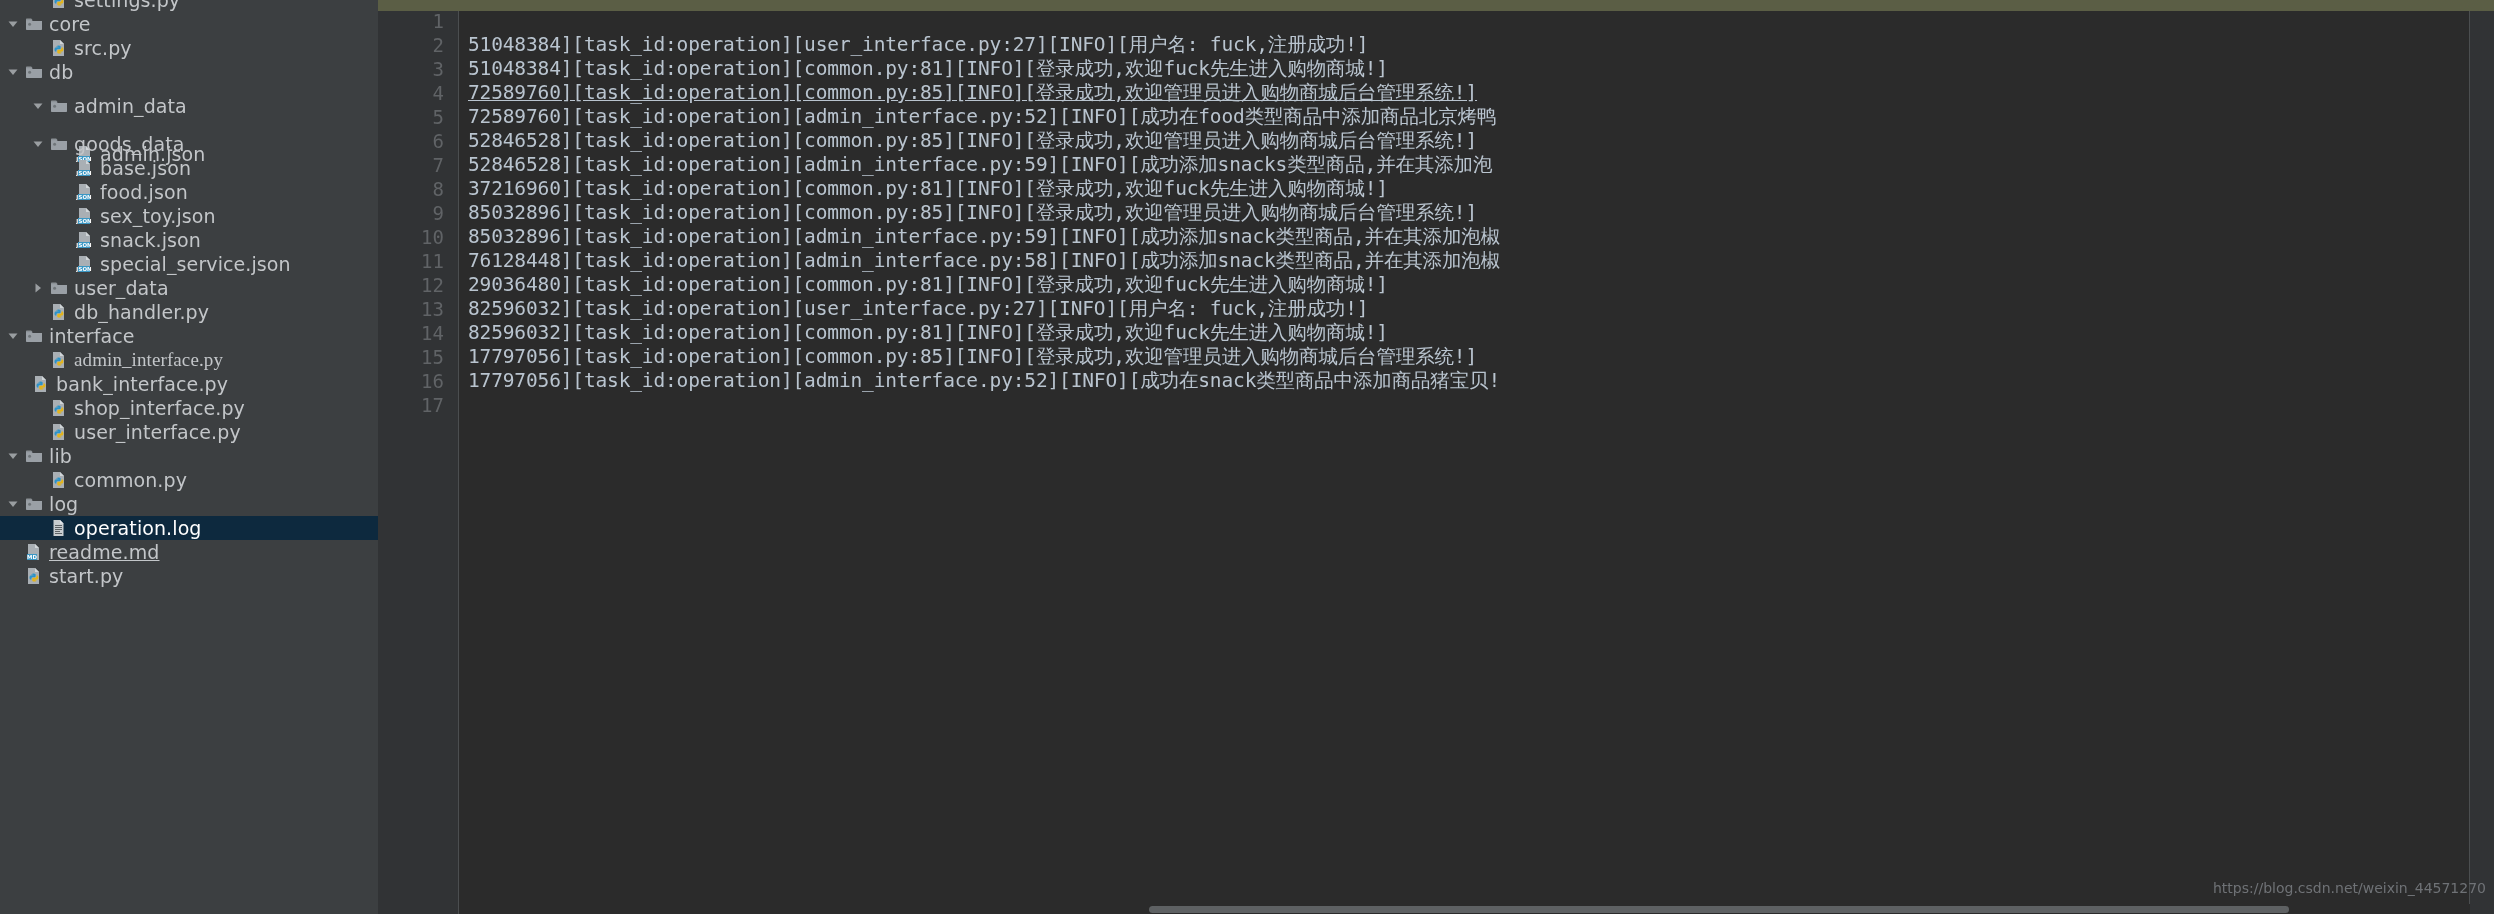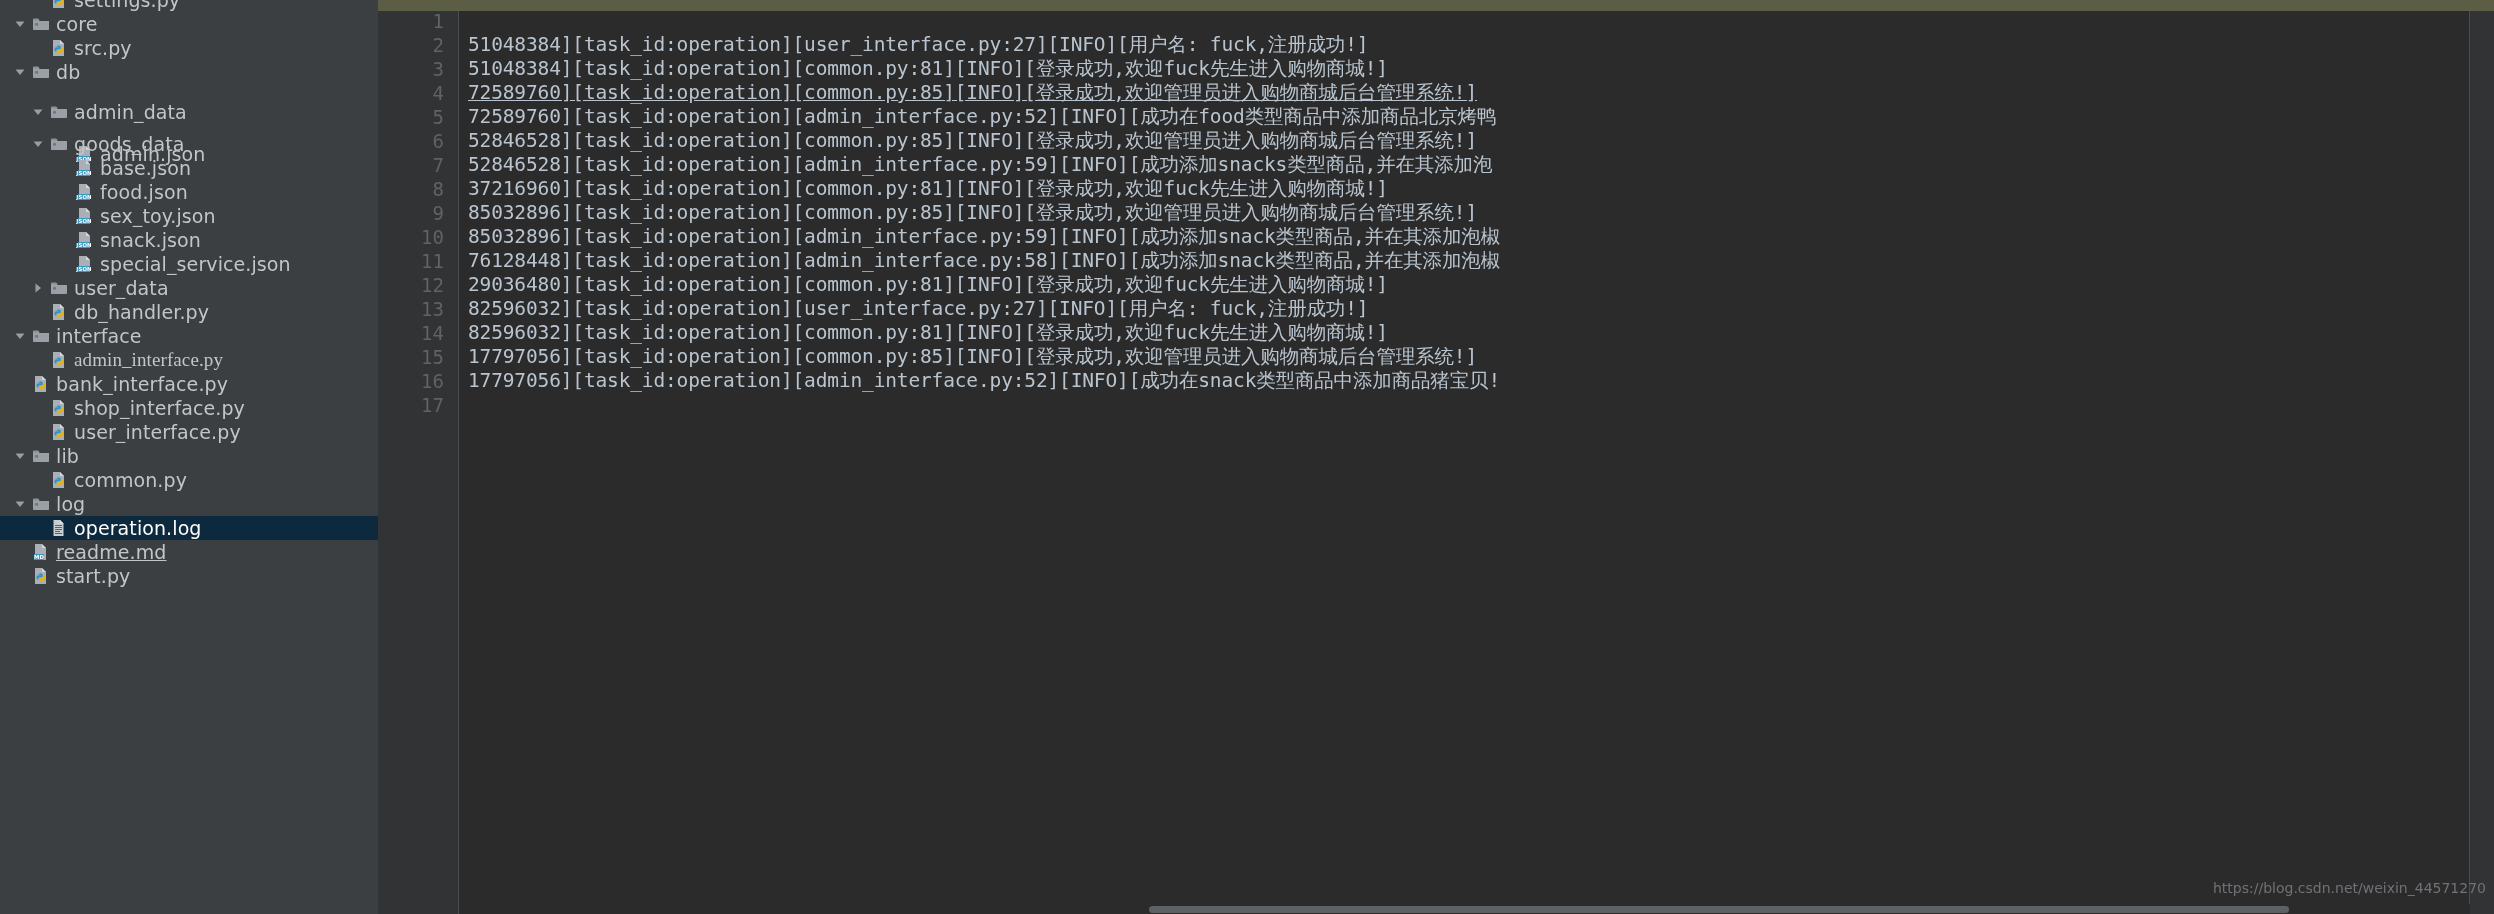--- a/index.html
+++ b/index.html
@@ -70,21 +70,21 @@
     margin-right: 4px;
   }
   .node-icon svg { display: block; }
 
   .node-label {
     overflow: hidden;
     text-overflow: clip;
   }
 
   
-  .ind-0 { padding-left: 10px; }
+  .ind-0 { padding-left: 3px; }
   .ind-1 { padding-left: 28px; }
   .ind-2 { padding-left: 54px; }
 
   
   #editor {
     position: relative;
     flex: 1 1 auto;
     height: 914px;
     background: #2b2b2b;
     overflow: hidden;
@@ -245,21 +245,21 @@
           </span>
           <span class="node-icon">
             <svg width="18" height="16" viewBox="0 0 18 16">
               <path d="M1 3.5h5.2l1.5 1.6H17v8.2a.7.7 0 0 1-.7.7H1.7a.7.7 0 0 1-.7-.7z" fill="#9aa0a6"></path>
               <path d="M1 3.2a.7.7 0 0 1 .7-.7h4.5l1.5 1.7H1z" fill="#8b9196"></path>
               <circle cx="4.6" cy="8.2" r="1.5" fill="#6f7579"></circle>
             </svg>
           </span>
           <span class="node-label">db</span>
         </div>
-        <div class="tree-row ind-1" style="position: absolute; left: 0px; right: 0px; top: 100px;">
+        <div class="tree-row ind-1" style="position: absolute; left: 0px; right: 0px; top: 94px;">
           <span class="twisty">
             <svg width="12" height="12" viewBox="0 0 12 12">
               <path d="M1.5 3.5h9L6 9z" fill="#9a9ea1"></path>
             </svg>
           </span>
           <span class="node-icon">
             <svg width="18" height="16" viewBox="0 0 18 16">
               <path d="M1 3.5h5.2l1.5 1.6H17v8.2a.7.7 0 0 1-.7.7H1.7a.7.7 0 0 1-.7-.7z" fill="#9aa0a6"></path>
               <path d="M1 3.2a.7.7 0 0 1 .7-.7h4.5l1.5 1.7H1z" fill="#8b9196"></path>
               <circle cx="4.6" cy="8.2" r="1.5" fill="#6f7579"></circle>

